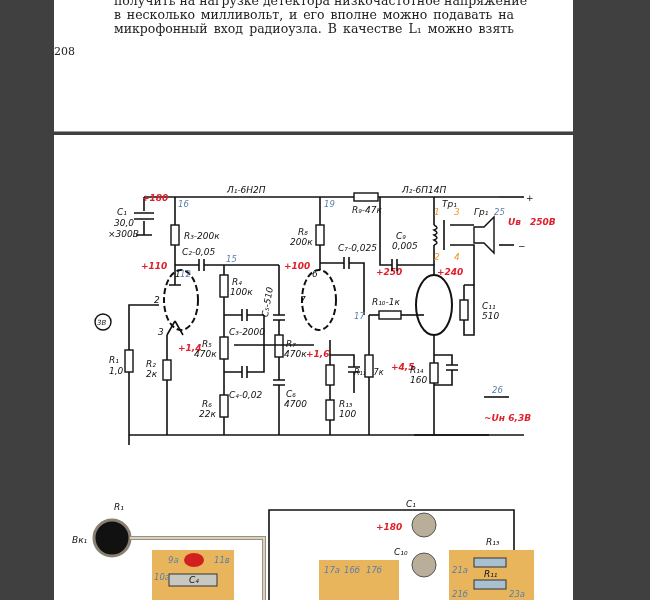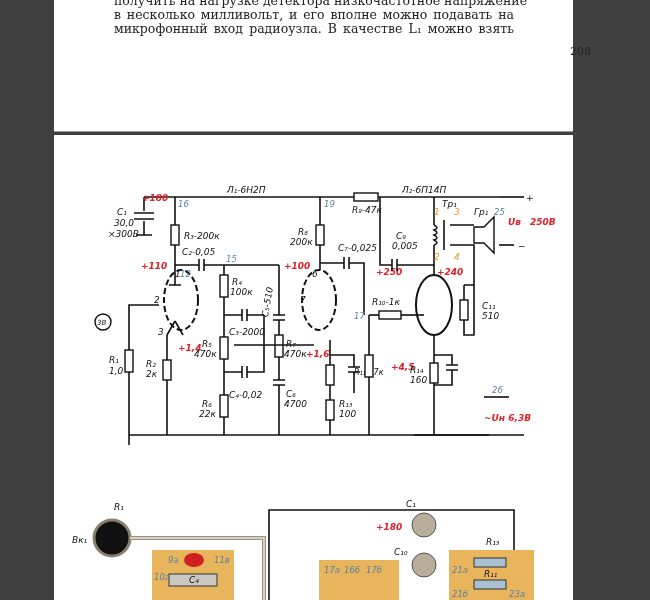--- a/index.html
+++ b/index.html
@@ -1,21 +1,21 @@
 <!DOCTYPE html>
 <html><head>
 <meta charset="utf-8">
 <style>
   html,body{margin:0;padding:0;}
   body{width:650px;height:600px;background:#404040;position:relative;overflow:hidden;font-family:"DejaVu Serif",serif;}
   .page{position:absolute;left:54px;width:519px;background:#fff;}
   #page1{top:-10px;height:141px;border-bottom:1px solid #999;}
   #page2{top:135px;height:480px;}
   .text-line{position:absolute;left:60px;width:400px;font-size:12.5px;line-height:14px;color:#222;text-align:justify;text-align-last:justify;white-space:nowrap;font-family:"DejaVu Serif",serif;}
-  .page-num{position:absolute;left:18px;width:519px;text-align:right;font-size:11px;color:#222;top:55px;}
+  .page-num{position:absolute;left:0;width:519px;text-align:left;font-size:11px;color:#222;top:55px;}
   svg text{font-family:"DejaVu Sans",sans-serif;font-style:italic;}
   .lbl{fill:#111;font-size:9px;}
   .red{fill:#e0202a;font-size:9px;font-weight:bold;}
   .blue{fill:#5a7fa8;font-size:8.5px;}
   .orange{fill:#e89a2a;font-size:9px;}
   .w{stroke:#111;stroke-width:1.6;fill:none;}
 </style>
 </head>
 <body>
 

